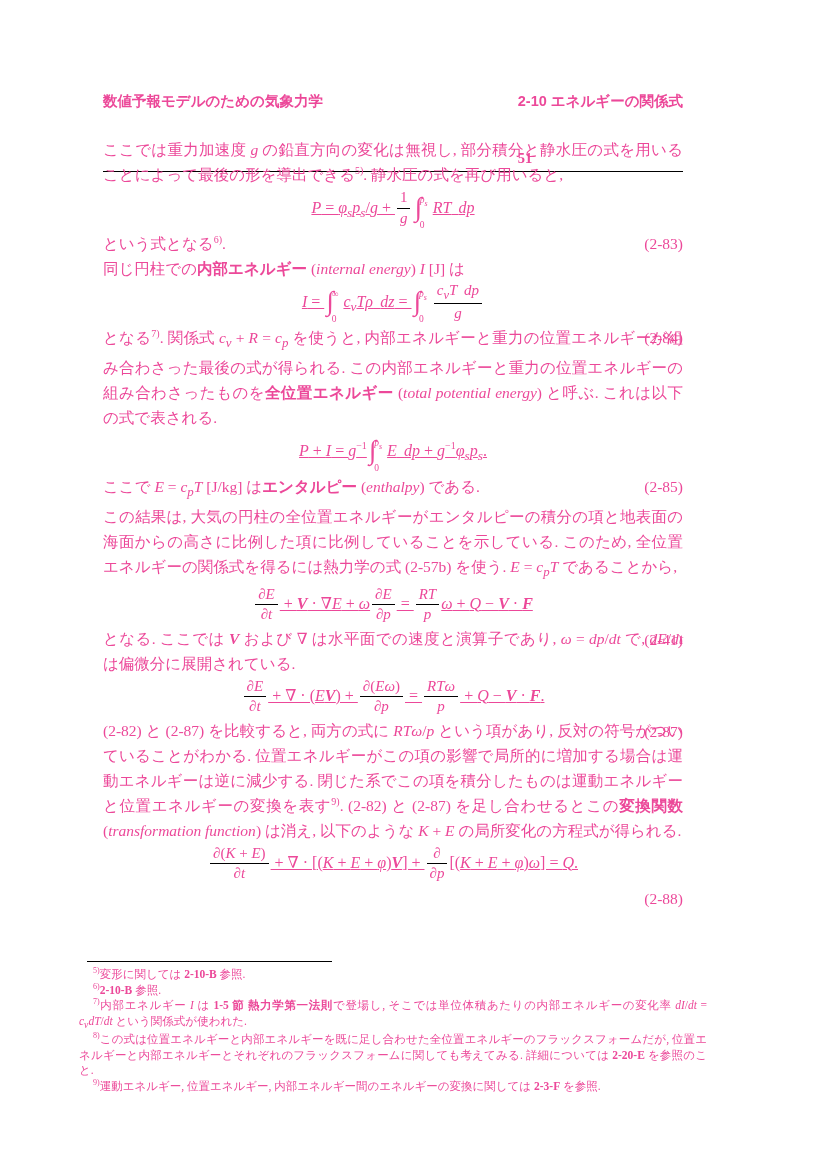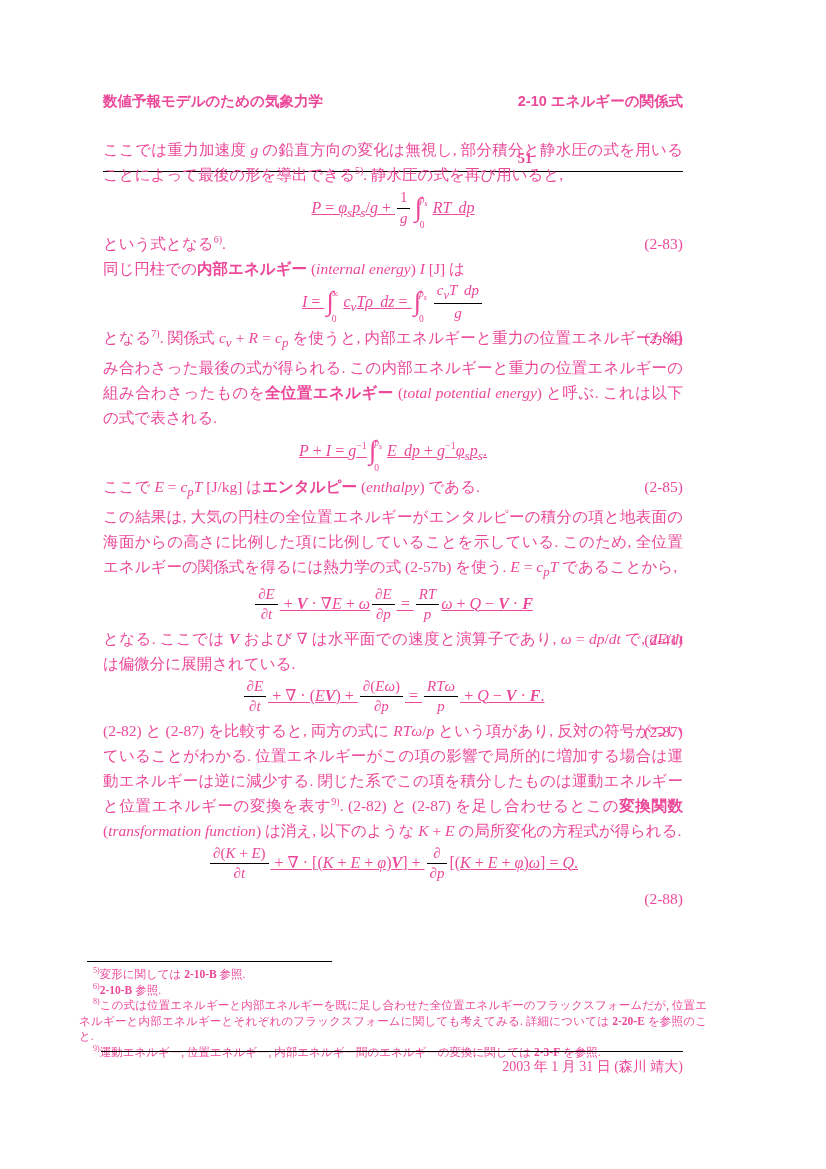--- a/index.html
+++ b/index.html
@@ -130,21 +130,19 @@
     <div class="eqrow">
       <span class="eq"><span class="fr"><span class="n">∂(<i>K</i> + <i>E</i>)</span><span class="d">∂<i>t</i></span></span> + ∇ · [(<i>K</i> + <i>E</i> + <i>φ</i>)<b class="v"><i>V</i></b>] + <span class="fr"><span class="n">∂</span><span class="d">∂<i>p</i></span></span>[(<i>K</i> + <i>E</i> + <i>φ</i>)<i>ω</i>] = <i>Q</i>.</span>
       <span class="eqno">(2-88)</span>
     </div>
   </div>
 
   <div class="fnblock">
     <div class="fnrule"></div>
     <p><sup>5)</sup>変形に関しては <b>2-10-B</b> 参照.</p>
     <p><sup>6)</sup><b>2-10-B</b> 参照.</p>
+    <p><sup>7)</sup>内部エネルギー <i>I</i> は <b>1-5 節 熱力学第一法則</b>で登場し, そこでは単位体積あたりの内部エネルギーの変化率 <i>dI</i>/<i>dt</i> = <i>c<sub>v</sub>dT</i>/<i>dt</i> という関係式が使われた.</p>
     <p><sup>8)</sup>この式は位置エネルギーと内部エネルギーを既に足し合わせた全位置エネルギーのフラックスフォームだが, 位置エネルギーと内部エネルギーとそれぞれのフラックスフォームに関しても考えてみる. 詳細については <b>2-20-E</b> を参照のこと.</p>
     <p><sup>9)</sup>運動エネルギー, 位置エネルギー, 内部エネルギー間のエネルギーの変換に関しては <b>2-3-F</b> を参照.</p>
   </div>
 
-  <div class="ftr">
-    <span>2003 年 1 月 31 日 (森川 靖大)</span>
-  </div>
 
 </div>
 
 </body></html>

